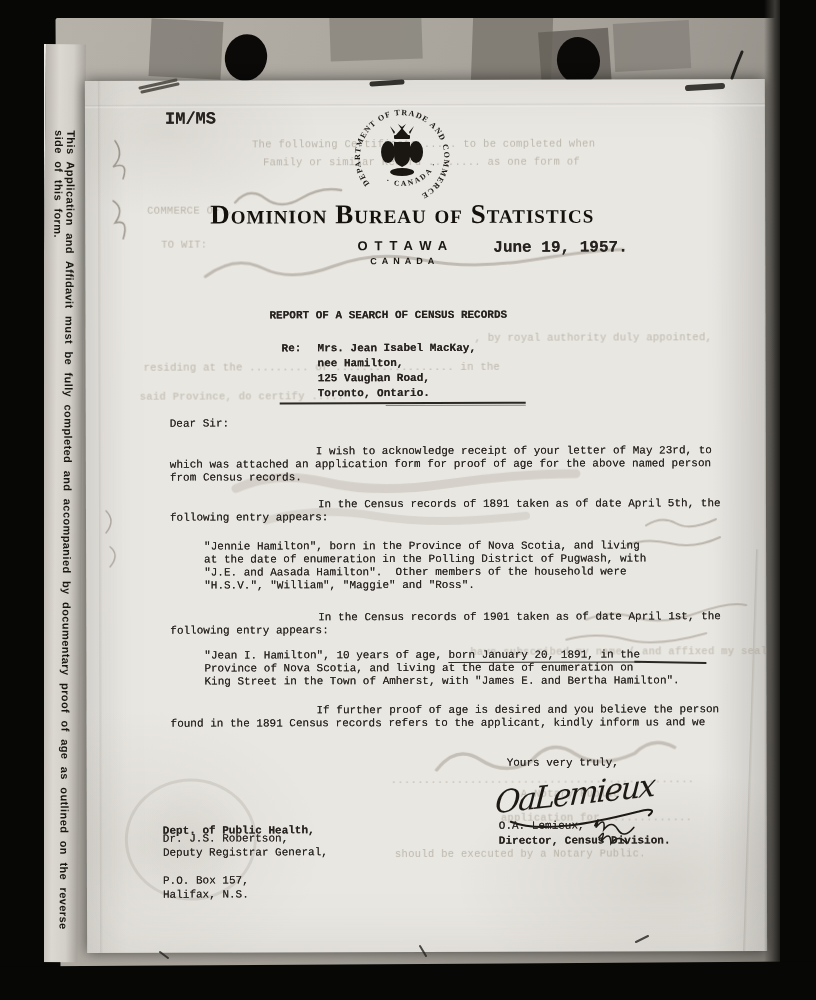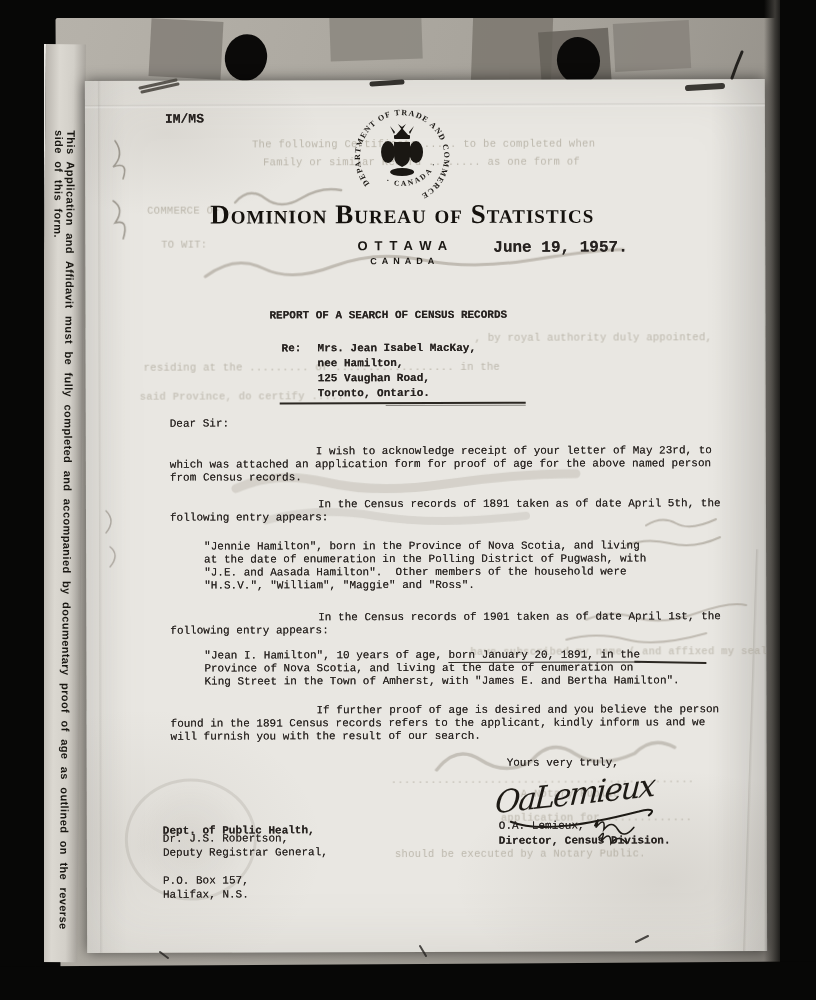--- a/index.html
+++ b/index.html
@@ -115,21 +115,21 @@
       <path d="M120 196 q30 -22 58 -8 t70 -2 t90 -6 t110 0 t90 -10" stroke-width="3" opacity=".45"></path>
       <path d="M150 408 q40 -18 90 -6 t120 2 t130 -10" stroke-width="9" opacity=".22"></path>
       <path d="M180 440 q50 -14 110 -4 t150 0" stroke-width="8" opacity=".18"></path>
       <path d="M560 446 q16 -10 30 -2 t40 -4 M540 466 q20 -8 44 -2 t50 -6" stroke-width="2" opacity=".5"></path>
       <path d="M500 540 q24 -10 50 -2 t60 -4 t50 -8 M480 560 q30 -8 60 0 t80 -6" stroke-width="2" opacity=".45"></path>
       <path d="M350 690 q20 -26 44 -10 t50 2 q20 -24 44 -8 t60 0 q18 -18 40 -6" stroke-width="3.4" opacity=".4"></path>
       <path d="M30 60 q10 14 -2 26 q16 -6 10 12 M28 120 q12 8 2 22 q14 -4 8 16" stroke="#6e675c" stroke-width="1.6" opacity=".6"></path>
       <path d="M20 430 q10 10 0 22 m4 14 q10 8 0 20" stroke="#6e675c" stroke-width="1.5" opacity=".45"></path>
     </svg>
 
-    <div class="tw" style="left:80px;top:32px;font-weight:bold;font-size:13px;">IM/MS</div>
+    <div class="tw" style="left:80px;top:32px;font-weight:bold;font-size:17px;">IM/MS</div>
 
     <svg width="120" height="110" viewBox="0 0 120 110" style="left:257px;top:22px;">
       <defs>
         <path id="arcTop" d="M 60 97 A 42 42 0 1 1 60.01 97"></path>
         <path id="arcBot" d="M 24 58 A 38 38 0 0 0 96 58"></path>
       </defs>
       <text font-family="Liberation Serif, DejaVu Serif, serif" font-size="8" font-weight="bold" fill="#1a1713" letter-spacing="1.2">
         <textPath href="#arcTop" startOffset="14%">DEPARTMENT OF TRADE AND COMMERCE</textPath>
       </text>
       <text font-family="Liberation Serif, DejaVu Serif, serif" font-size="7.5" font-weight="bold" fill="#1a1713" letter-spacing="2">
@@ -176,21 +176,20 @@
     <div class="tw" style="left:232px;top:531px;">In the Census records of 1901 taken as of date April 1st, the</div>
     <div class="tw" style="left:84px;top:544px;">following entry appears:</div>
 
     <div class="tw" style="left:118px;top:569px;"><span>"Jean I. Hamilton", 10 years of age, </span><span class="uline">born January 20, 1891, in the</span></div>
     <div class="rule" style="left:548px;top:582px;width:72px;height:1.5px;transform:rotate(1deg);"></div>
     <div class="tw" style="left:118px;top:582px;">Province of Nova Scotia, and living at the date of enumeration on</div>
     <div class="tw" style="left:118px;top:595px;">King Street in the Town of Amherst, with "James E. and Bertha Hamilton".</div>
 
     <div class="tw" style="left:230px;top:624px;">If further proof of age is desired and you believe the person</div>
     <div class="tw" style="left:84px;top:637px;">found in the 1891 Census records refers to the applicant, kindly inform us and we</div>
-    <div class="tw" style="left:84px;top:650px;">will furnish you with the result of our search.</div>
 
     <div class="tw" style="left:420px;top:677px;">Yours very truly,</div>
 
     <div class="script sig-script">OaLemieux</div>
     <svg width="680" height="872" viewBox="0 0 680 872" style="left:0;top:0;" fill="none" stroke="#1d1a15" stroke-linecap="round">
       <path d="M424 742 c30 12 80 2 128 -10 c10 -3 18 -2 10 4" stroke-width="2"></path>
       <path d="M508 746 q6 -12 1 2 q10 -12 8 2 q8 -10 14 0 t16 -2" stroke-width="1.6"></path>
       <path d="M512 758 q8 -10 2 4 q10 -12 10 2 q8 -10 16 0" stroke-width="1.5"></path>
     </svg>
     <div class="tw" style="left:412px;top:740px;font-weight:normal;">O.A. Lemieux,</div>

